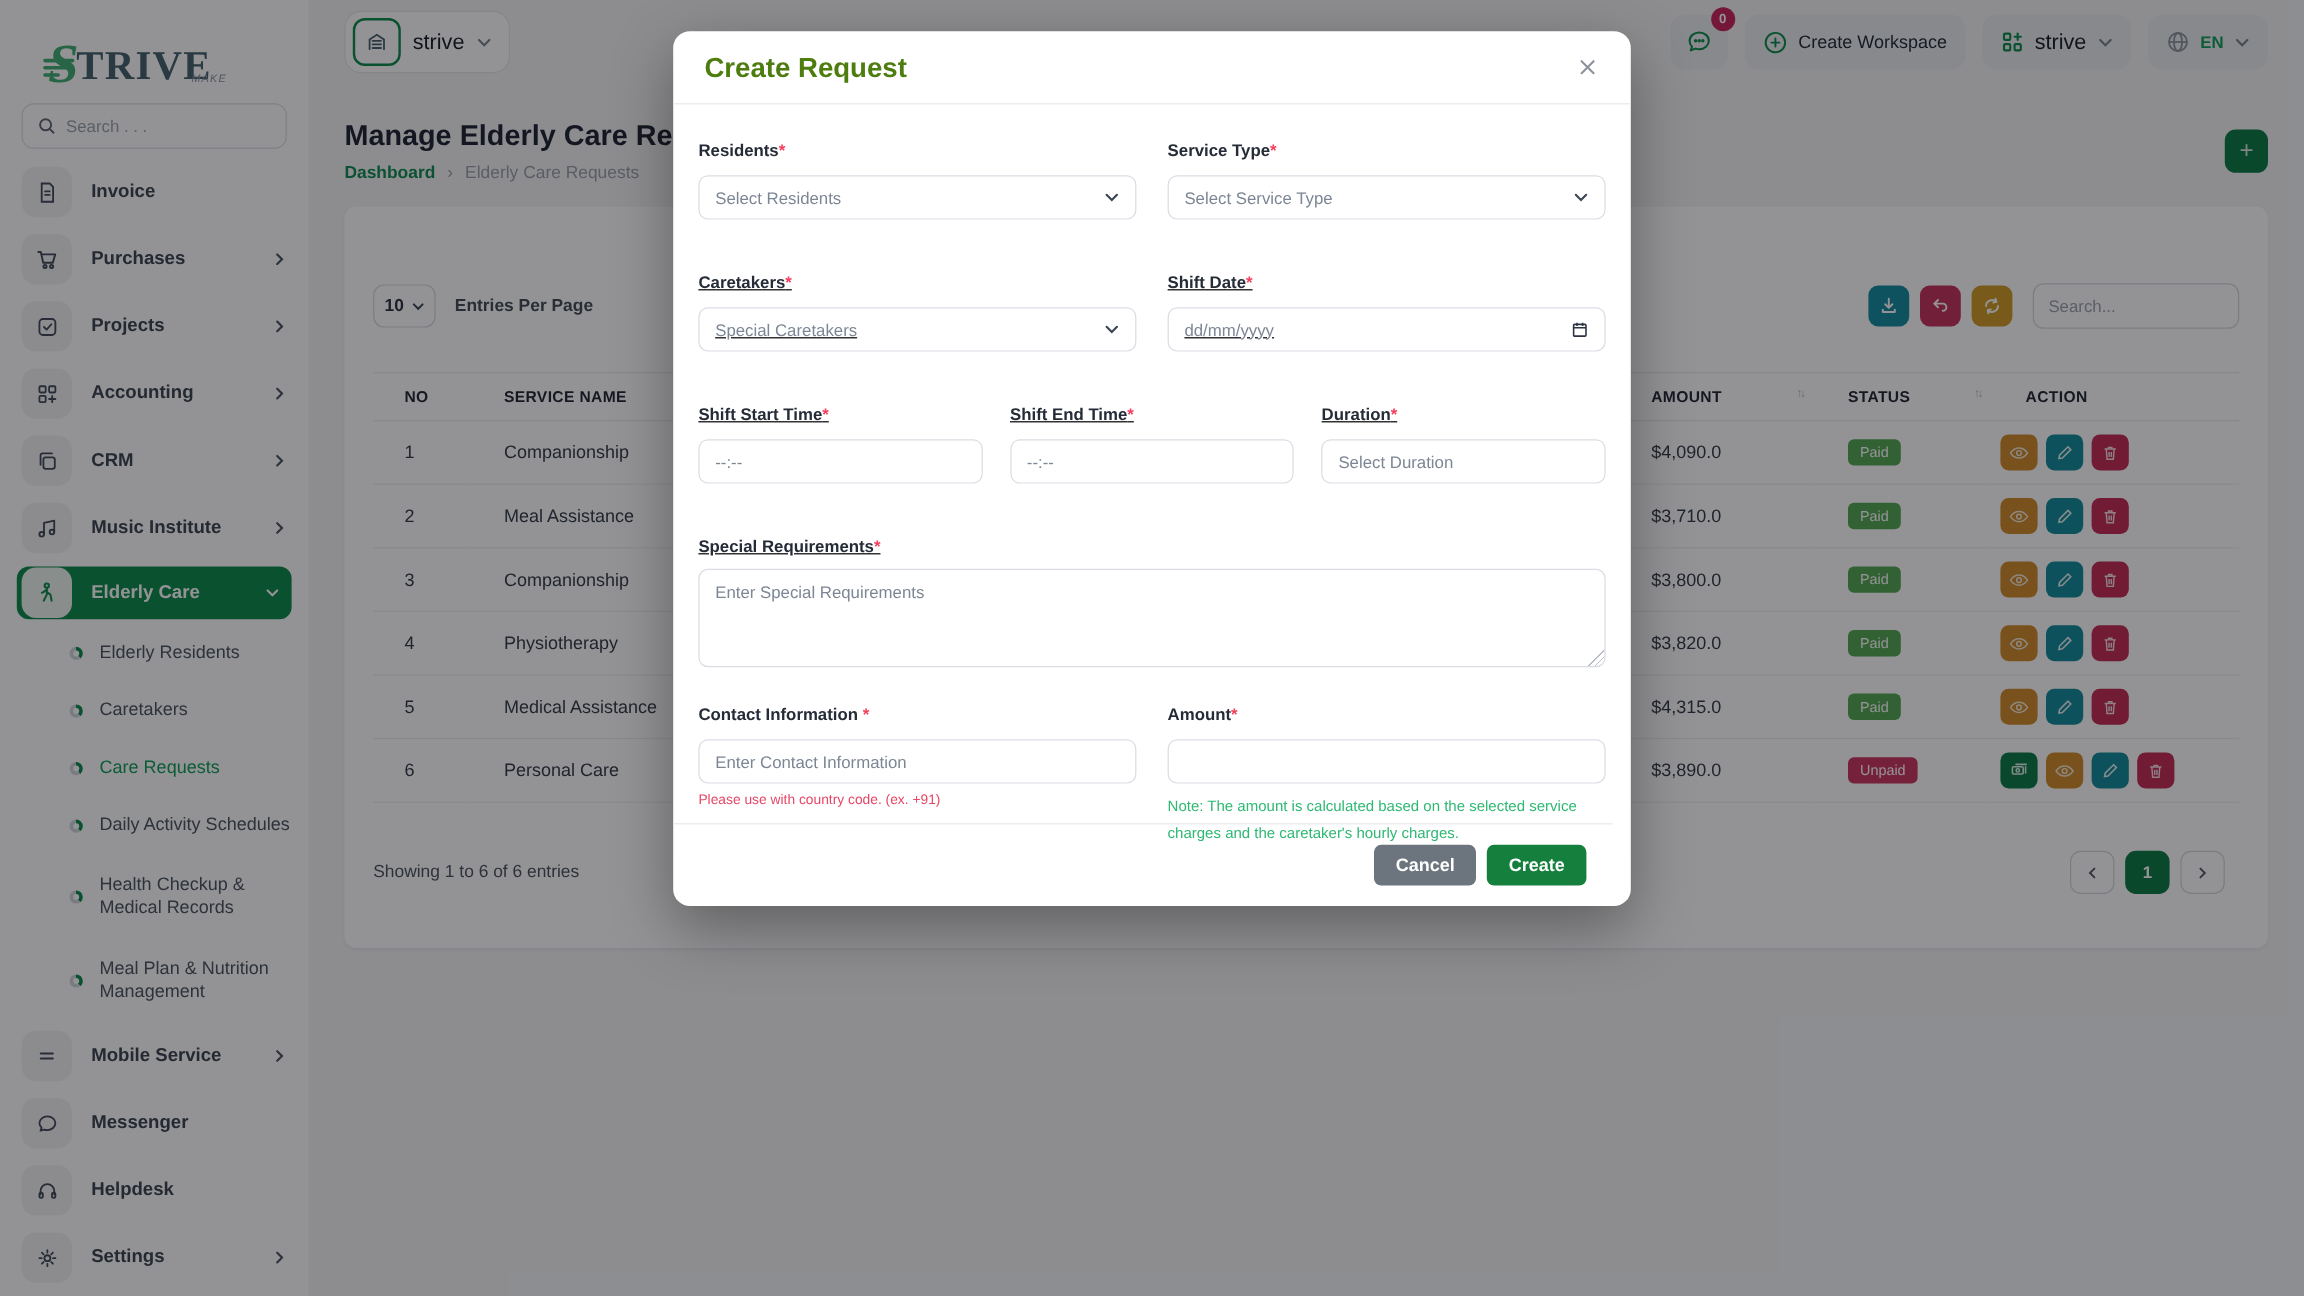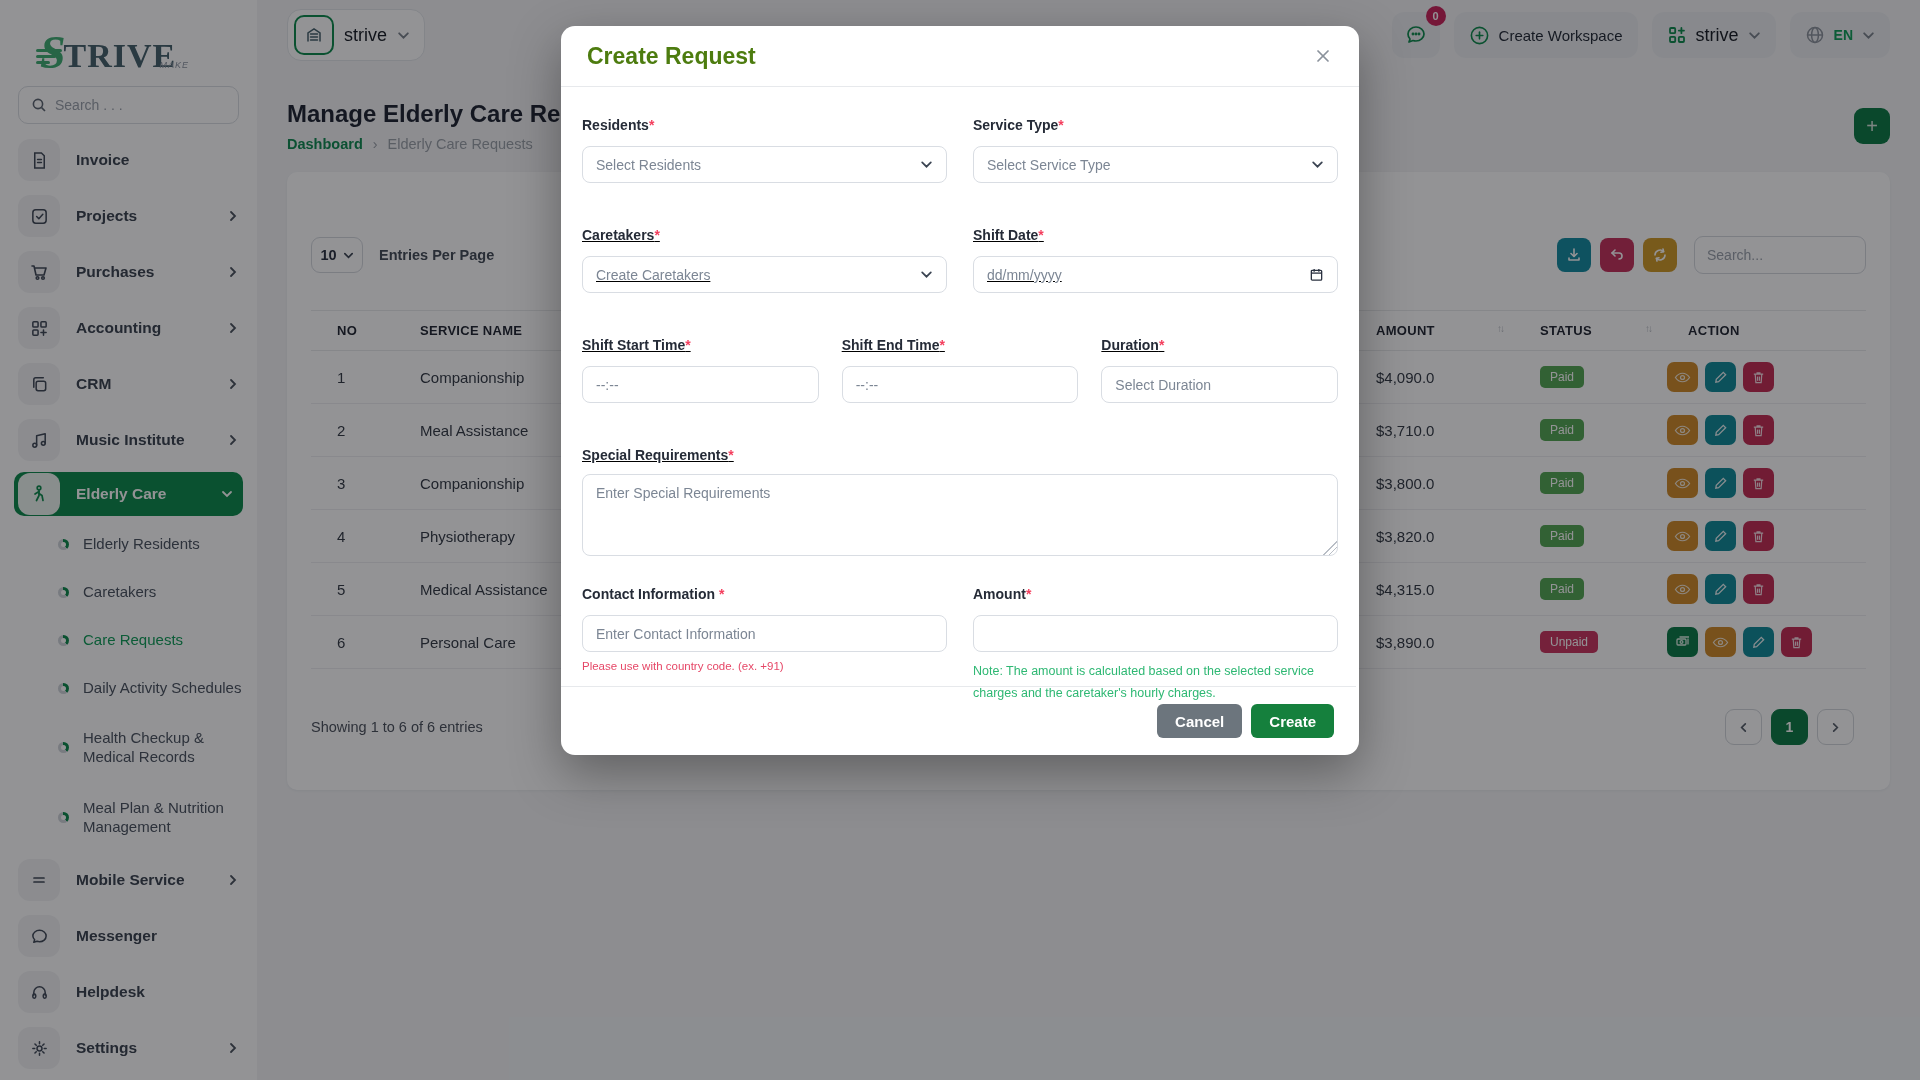--- a/index.html
+++ b/index.html
@@ -108,21 +108,21 @@
   .fctl .ph { font-size:14px; color:#7c8694; }
   .fctl .endicon { margin-left:auto; display:flex; }
   input.fin { margin-top:13px; height:37px; width:100%; border:1px solid #d9dde3; border-radius:8px; padding:0 13px; font-size:14px; color:#3b4452; outline:none; }
   input.fin::placeholder { color:#7c8694; }
   .mt28 { margin-top:44px;text-decoration:underline; } .mt26 { margin-top:26px; }
   textarea.farea { margin-top:11px; width:100%; height:82px; border:1px solid #d9dde3; border-radius:8px; padding:10px 13px; font-size:14px; color:#3b4452; outline:none; resize:none; font-family:inherit;
     background:linear-gradient(135deg,transparent 0 calc(100% - 10px),#b9bec6 calc(100% - 10px) calc(100% - 9px),transparent calc(100% - 9px) calc(100% - 6px),#b9bec6 calc(100% - 6px) calc(100% - 5px),transparent calc(100% - 5px)); }
   textarea.farea::placeholder { color:#7c8694; }
   .help-red { margin-top:8px; font-size:11.5px; color:#e64767; }
   .note-green { margin-top:9px; font-size:12.5px; color:#2eb873; line-height:1.75; max-width:370px; }
-  .m-foot { position:absolute; left:0; right:3px; bottom:0; height:69px; border-top:1px solid #e7e9ec; display:flex; align-items:center; justify-content:flex-end; gap:9px; padding:0 22px; }
+  .m-foot { position:absolute; left:0; right:15px; bottom:0; height:69px; border-top:1px solid #e7e9ec; display:flex; align-items:center; justify-content:flex-end; gap:9px; padding:0 22px; }
   .btn { height:34px; border:none; border-radius:6px; font-size:15px; font-weight:700; color:#fff; cursor:pointer; padding:0 18px; }
   .btn-cancel { background:#6c757d; }
   .btn-create { background:#15803d; }
 
   svg { display:block; }
 </style>
 </head>
 <body>
 
 <aside class="sidebar">
@@ -153,41 +153,41 @@
           <svg width="19" height="19" viewBox="0 0 20 20" fill="none" stroke="#3f4856" stroke-width="1.6" stroke-linecap="round">
             <path d="M5 2h7l3 3v13H5z"></path>
             <line x1="8" y1="9" x2="12" y2="9"></line>
             <line x1="8" y1="12" x2="12" y2="12"></line>
           </svg>
         </span>
       <span class="lbl">Invoice</span>
     </div>
     <div class="mi">
       <span class="chip">
-          <svg width="19" height="19" viewBox="0 0 20 20" fill="none" stroke="#3f4856" stroke-width="1.6" stroke-linecap="round" stroke-linejoin="round">
-            <rect x="3" y="3" width="14" height="14" rx="3"></rect>
-            <polyline points="7,10 9.3,12.3 13.5,7.6"></polyline>
-          </svg>
-        </span>
-      <span class="lbl">Projects</span>
-      <span class="chev">
-          <svg width="12" height="12" viewBox="0 0 12 12" fill="none" stroke="#4a525e" stroke-width="1.8" stroke-linecap="round">
-            <polyline points="4,2 8,6 4,10"></polyline>
-          </svg>
-        </span>
-    </div>
-    <div class="mi">
-      <span class="chip">
           <svg width="20" height="20" viewBox="0 0 20 20" fill="none" stroke="#3f4856" stroke-width="1.6" stroke-linecap="round" stroke-linejoin="round">
             <path d="M3 4h2l2 9h8l2-7H6"></path>
             <circle cx="8.5" cy="16" r="1.3"></circle>
             <circle cx="14" cy="16" r="1.3"></circle>
           </svg>
         </span>
       <span class="lbl">Purchases</span>
+      <span class="chev">
+          <svg width="12" height="12" viewBox="0 0 12 12" fill="none" stroke="#4a525e" stroke-width="1.8" stroke-linecap="round">
+            <polyline points="4,2 8,6 4,10"></polyline>
+          </svg>
+        </span>
+    </div>
+    <div class="mi">
+      <span class="chip">
+          <svg width="19" height="19" viewBox="0 0 20 20" fill="none" stroke="#3f4856" stroke-width="1.6" stroke-linecap="round" stroke-linejoin="round">
+            <rect x="3" y="3" width="14" height="14" rx="3"></rect>
+            <polyline points="7,10 9.3,12.3 13.5,7.6"></polyline>
+          </svg>
+        </span>
+      <span class="lbl">Projects</span>
       <span class="chev">
           <svg width="12" height="12" viewBox="0 0 12 12" fill="none" stroke="#4a525e" stroke-width="1.8" stroke-linecap="round">
             <polyline points="4,2 8,6 4,10"></polyline>
           </svg>
         </span>
     </div>
     <div class="mi">
       <span class="chip">
           <svg width="19" height="19" viewBox="0 0 20 20" fill="none" stroke="#3f4856" stroke-width="1.6" stroke-linecap="round">
             <rect x="3" y="3" width="5.5" height="5.5" rx="1"></rect>
@@ -698,21 +698,21 @@
               </svg>
             </span>
         </div>
       </div>
     </div>
 
     <div class="frow mt28">
       <div class="fcol">
         <div class="flabel"><span>Caretakers</span><span class="req">*</span></div>
         <div class="fctl">
-          <span class="ph">Create Caretakers</span>
+          <span class="ph">Special Caretakers</span>
           <span class="endicon">
               <svg width="13" height="13" viewBox="0 0 12 12" fill="none" stroke="#3b4452" stroke-width="1.6" stroke-linecap="round">
                 <polyline points="2,4 6,8 10,4"></polyline>
               </svg>
             </span>
         </div>
       </div>
       <div class="fcol">
         <div class="flabel"><span>Shift Date</span><span class="req">*</span></div>
         <div class="fctl">

